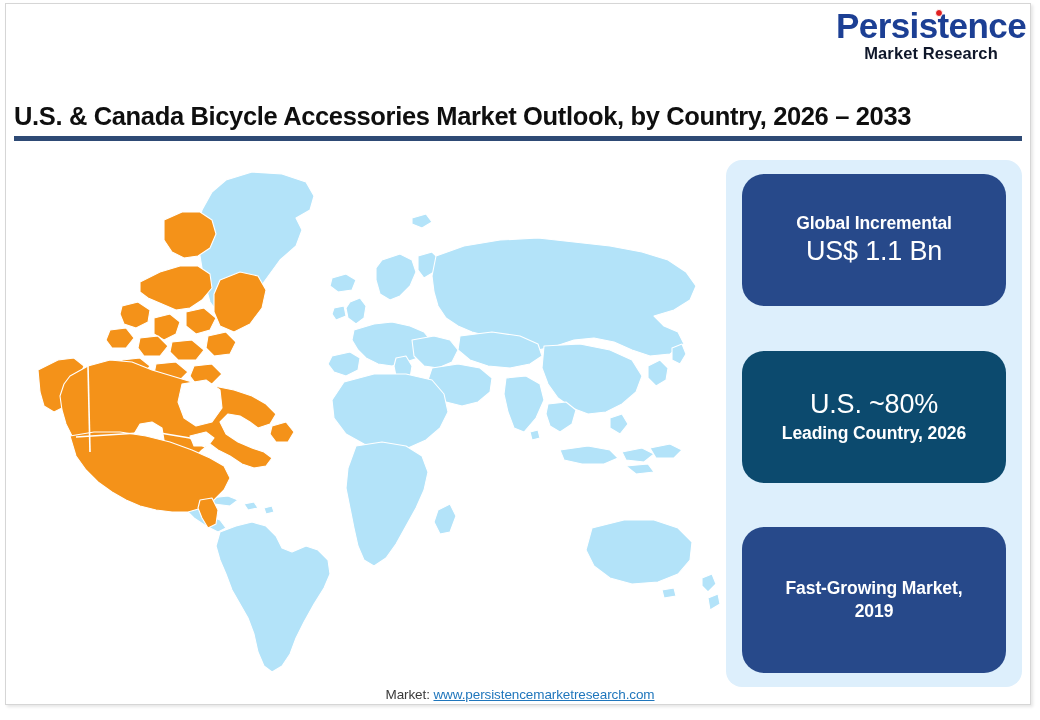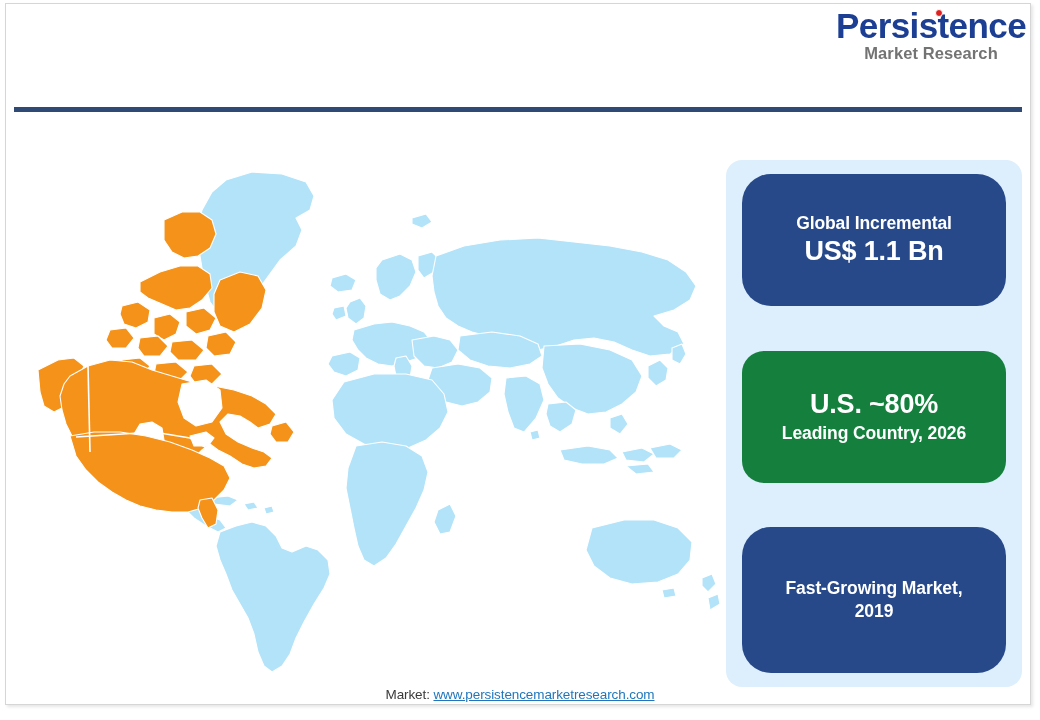--- a/index.html
+++ b/index.html
@@ -57,21 +57,21 @@
     border-radius: 50%;
     background: #e02020;
     border: 1px solid #ffffff;
     box-sizing: border-box;
   }
   .logo-sub {
     display: block;
     margin-top: 2px;
     font-size: 16.5px;
     font-weight: bold;
-    color: #737373;
+    color: #0f172a;
     letter-spacing: 0.1px;
   }
 
   
   .title-wrap {
     position: absolute;
     left: 14px;
     top: 102px;
     width: 1008px;
   }
@@ -125,36 +125,36 @@
     border-radius: 22px;
     box-sizing: border-box;
     display: flex;
     flex-direction: column;
     align-items: center;
     justify-content: center;
     text-align: center;
     color: #ffffff;
     padding: 10px 12px;
   }
-  .card-navy { background: #27498a; border-radius: 29px; }
-  .card-orange { background: #15803d; }
+  .card-navy { background: #27498a; }
+  .card-orange { background: #0c4a6e; }
 
   .card-1 { height: 132px; }
   .card-2 { height: 132px; }
   .card-3 { height: 146px; }
 
   .line-small {
     font-size: 17.5px;
     font-weight: bold;
     line-height: 1.32;
     letter-spacing: -0.1px;
   }
   .line-huge {
     font-size: 27px;
-    font-weight: bold;
+    font-weight: normal;
     line-height: 1.25;
     letter-spacing: -0.2px;
     text-align: center;
   }
 
   
   .source {
     position: absolute;
     left: 0;
     top: 687px;
@@ -176,20 +176,21 @@
 <div class="page">
   <div class="frame"></div>
 
   <div class="logo">
     <span class="logo-main">Persistence</span>
     <span class="logo-dot"></span>
     <span class="logo-sub">Market Research</span>
   </div>
 
   <div class="title-wrap">
+    <div class="title-text">U.S. &amp; Canada Bicycle Accessories Market Outlook, by Country, 2026 – 2033</div>
     <div class="title-rule"></div>
   </div>
 
   <div class="map-area">
     <svg viewBox="0 0 706 520" xmlns="http://www.w3.org/2000/svg">
       <g stroke="#ffffff" stroke-width="1.1" stroke-linejoin="round">
 
         <g fill="#b3e3f9">
 
           <path d="M212 20 L238 12 L268 14 L292 22 L300 36 L296 50 L282 58 L288 70 L282 86 L266 100 L250 122 L238 146 L224 160 L208 158 L196 142 L190 120 L186 96 L182 72 L188 50 L198 32 Z"></path>

